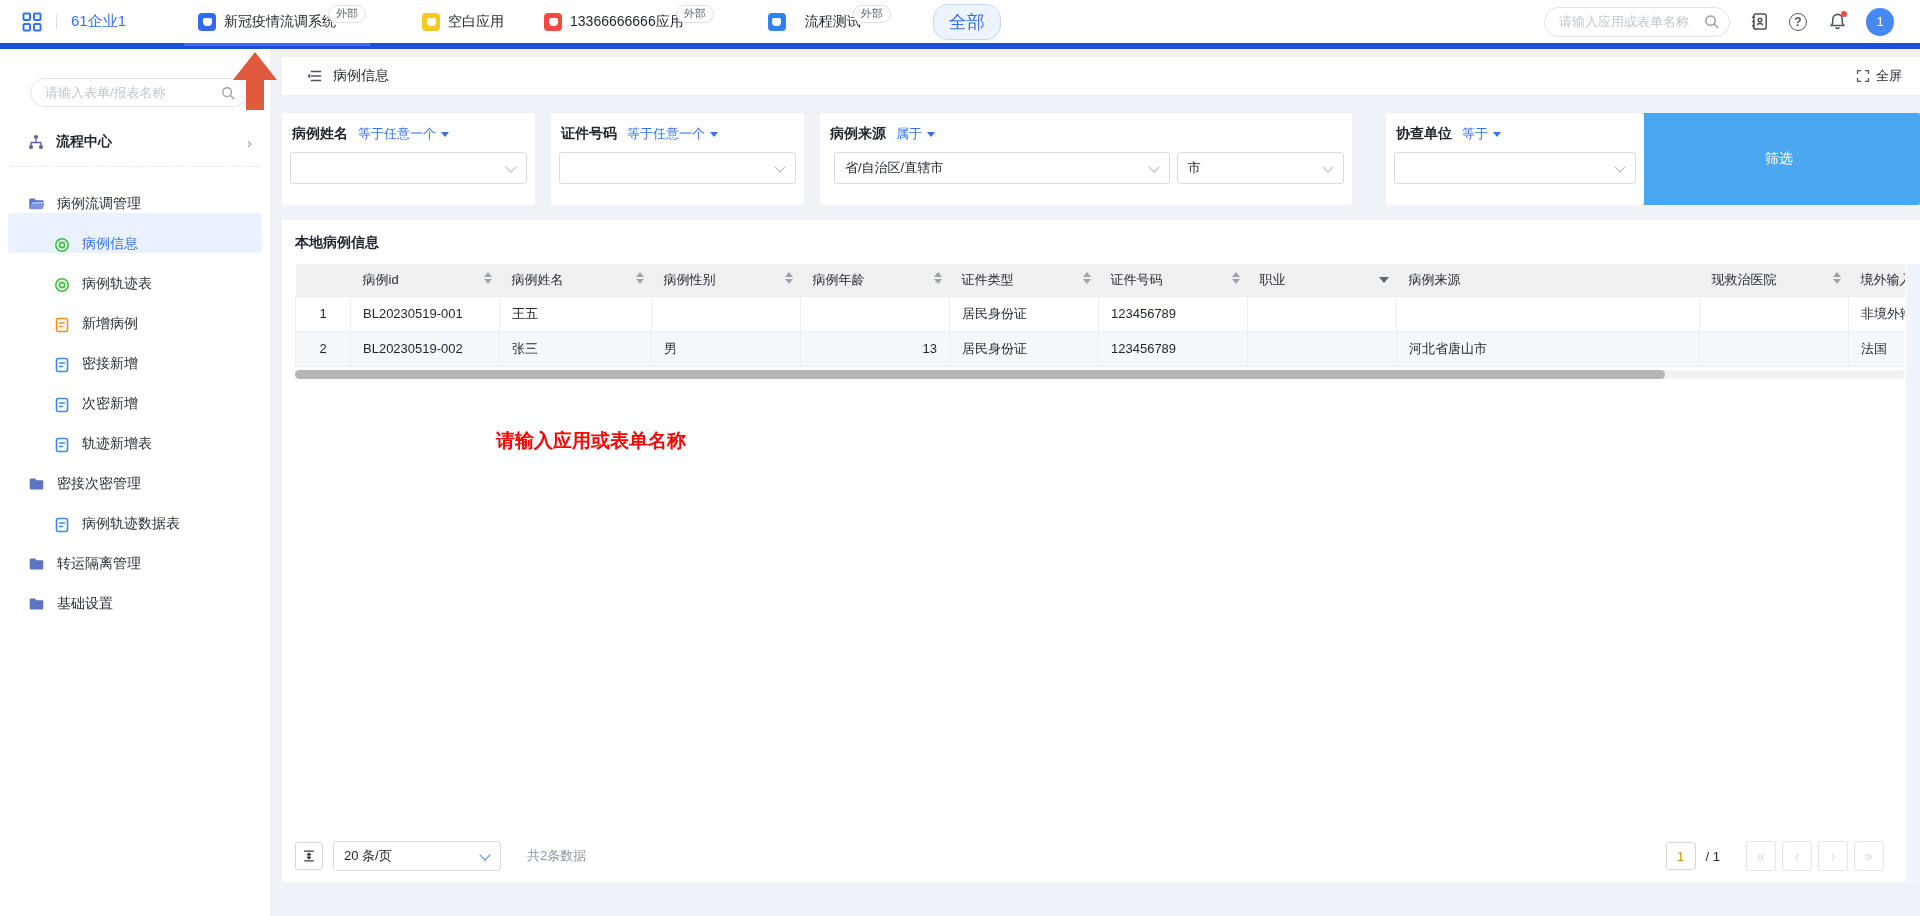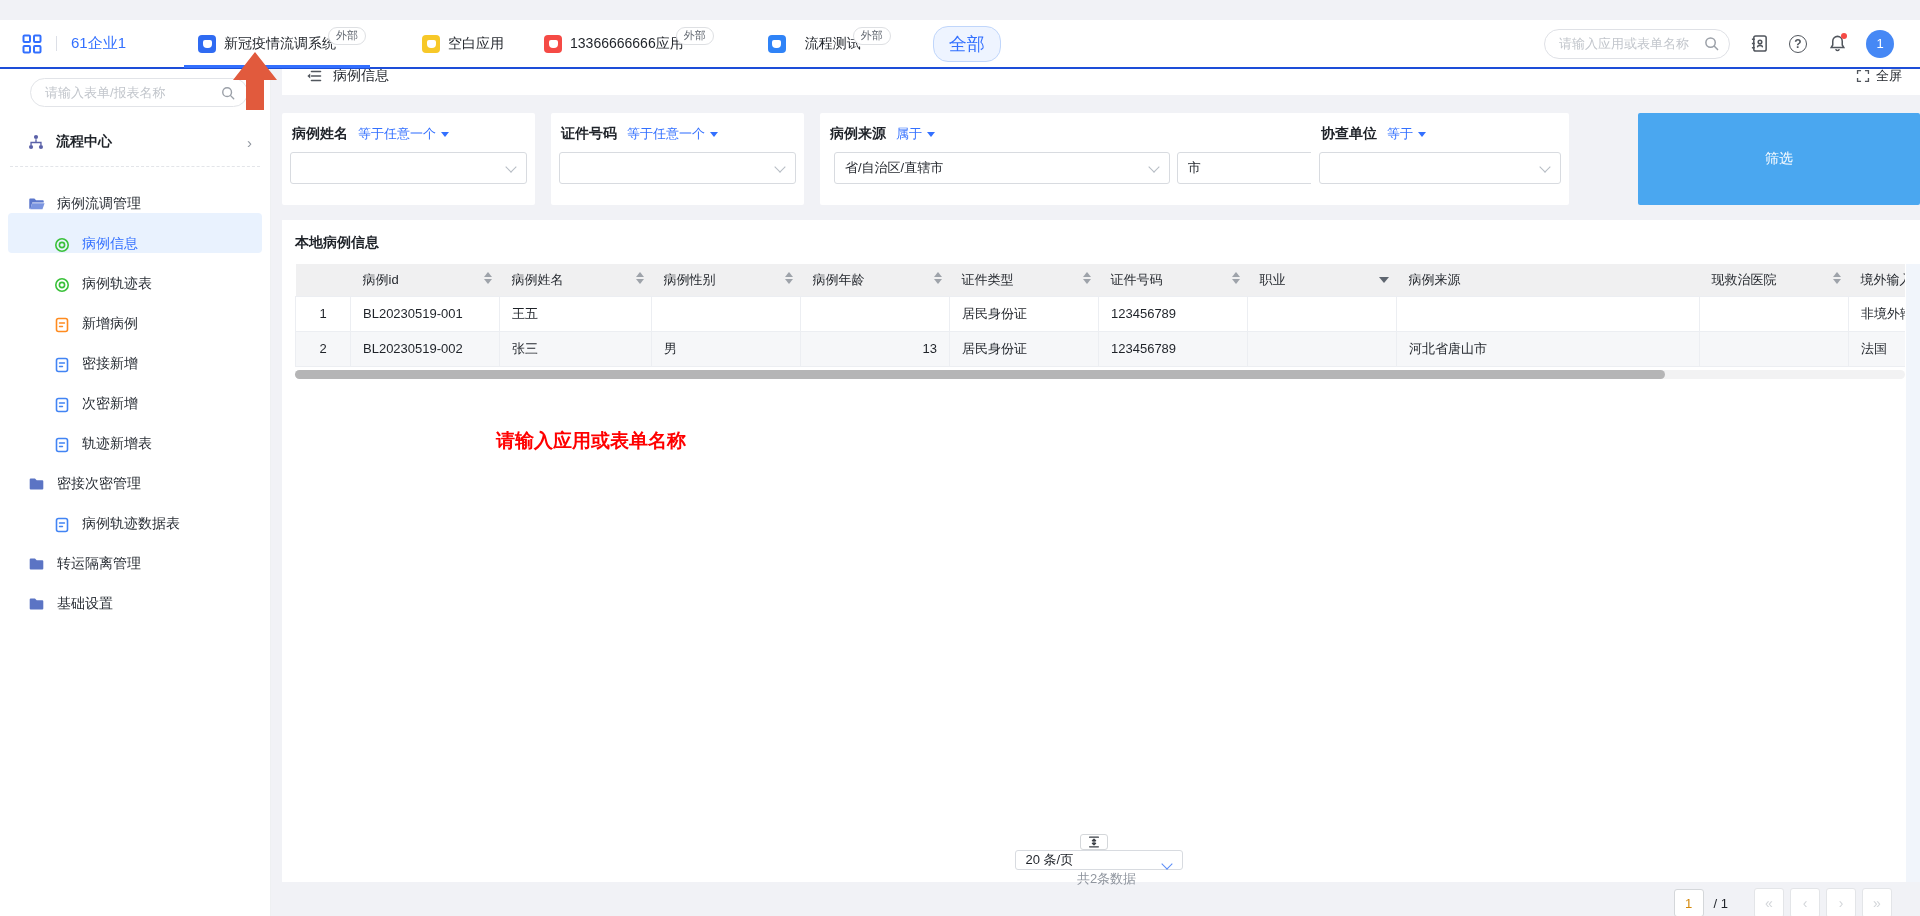--- a/index.html
+++ b/index.html
@@ -1,20 +1,20 @@
 <!DOCTYPE html>
 <html><head>
 <meta charset="utf-8">
 <style>
   * { margin:0; padding:0; box-sizing:border-box; }
   html,body { width:1920px; height:916px; }
   body { font-family:"Liberation Sans", sans-serif; background:#f1f2f6; overflow:hidden; position:relative; color:#1f2329; }
 
   
-  .topbar { position:absolute; top:0; left:0; right:0; height:49px; background:#fff; border-bottom:2px solid #1d4ed8; display:flex; align-items:center; z-index:5;margin-top:20px; }
+  .topbar { position:absolute; top:0; left:0; right:0; height:49px; background:#fff; border-bottom:6px solid #1d4ed8; display:flex; align-items:center; z-index:5; }
   .grid-icon { margin-left:22px; width:20px; height:20px; flex:none; }
   .tb-divider { width:1px; height:15px; background:#dcdfe6; margin:0 14px; }
   .company { color:#3370ff; font-size:15px; white-space:nowrap; cursor:pointer; }
   .tab-list { display:flex; align-items:center; height:49px; }
   .tab { display:flex; align-items:center; gap:8px; position:relative; height:49px; cursor:pointer; white-space:nowrap; font-size:14px; }
   .tab-ico { width:18px; height:18px; border-radius:4px; display:flex; align-items:center; justify-content:center; flex:none; }
   .tab-ico i { display:block; width:9px; height:8px; background:#fff; border-radius:2px 2px 4px 4px; }
   .tab.active::after { content:""; position:absolute; left:-14px; right:-34px; bottom:0; height:3px; background:#3370ff; }
   .badge { position:absolute; top:8px; right:-30px; background:#fff; border:1px solid #dee0e3; color:#646a73; font-size:11px; line-height:1; padding:2px 7px 3px; border-radius:9px; }
   .all-pill { margin-left:48px; background:#eef4ff; border:1px solid #c0d6fb; color:#3370ff; font-size:18px; padding:5px 15px; border-radius:15px; cursor:pointer; }
@@ -72,21 +72,21 @@
   .sorts { position:absolute; right:8px; top:8px; display:flex; flex-direction:column; gap:2px; cursor:pointer; }
   .tri { width:0; height:0; border-left:4px solid transparent; border-right:4px solid transparent; }
   .tri.up { border-bottom:5px solid #9ea3aa; }
   .tri.dn { border-top:5px solid #9ea3aa; }
   .ftri { position:absolute; right:8px; top:13px; width:0; height:0; border-left:5px solid transparent; border-right:5px solid transparent; border-top:6px solid #5f6670; cursor:pointer; }
   .hscroll { margin-top:3px; width:1610px; height:9px; background:#f2f2f3; border-radius:5px; }
   .hthumb { width:1370px; height:9px; background:#b5b5b6; border-radius:5px; cursor:pointer; }
   .vstrip { position:absolute; right:0; top:44px; bottom:0; width:14px; background:#f1f5fb; }
   .annotation { position:absolute; left:214px; top:208px; font-family:"DejaVu Serif", serif; font-weight:bold; font-size:19px; color:#ff0000; white-space:nowrap; }
 
-  .pagination { position:absolute; left:13px; right:28px; bottom:4px; height:44px; display:flex; align-items:center;flex-direction:column; }
+  .pagination { position:absolute; left:13px; right:36px; bottom:4px; height:44px; display:flex; align-items:center; }
   .rowh-btn { width:28px; height:28px; border:1px solid #d4d7da; border-radius:3px; display:flex; align-items:center; justify-content:center; cursor:pointer; background:#fff; }
   .psize { margin-left:10px; width:168px; height:30px; border:1px solid #d8dbe0; border-radius:3px; display:flex; align-items:center; padding:0 10px; font-size:13px; position:relative; cursor:pointer; background:#fff; }
   .psize .sel-caret { border-color:#5a8cf8; top:9px; }
   .total-txt { margin-left:26px; color:#8f959e; font-size:13px; }
   .pg-right { margin-left:auto; display:flex; align-items:center; }
   .pg-input { width:30px; height:28px; border:1px solid #d4d7da; border-radius:3px; display:flex; align-items:center; justify-content:center; font-size:13px; color:#d4880a; background:#fff; }
   .pg-count { margin:0 20px 0 10px; font-size:13px; }
   .pg-btn { width:30px; height:30px; border:1px solid #e3e5e8; border-radius:3px; background:#fff; color:#d3d6da; font-size:14px; display:flex; align-items:center; justify-content:center; margin-left:6px; cursor:pointer; }
 
   .red-arrow { position:absolute; left:233px; top:52px; z-index:30; }
@@ -345,21 +345,21 @@
           <span class="fselect" style="width: 340px; margin-left: 6px;">
             <span>省/自治区/直辖市</span>
             <span class="sel-caret"></span>
           </span>
           <span class="fselect" style="width: 169px;">
             <span>市</span>
             <span class="sel-caret"></span>
           </span>
         </div>
       </div>
-      <div class="fcard" style="left: 1040px; width: 258px;">
+      <div class="fcard" style="left: 1115px; width: 258px;">
         <div class="frow">
           <span class="flabel">协查单位</span>
           <span class="fop">
             <span>等于</span>
             <span class="op-caret"></span>
           </span>
         </div>
         <div class="fsels">
           <span class="fselect" style="width: 242px;">
             <span></span>

